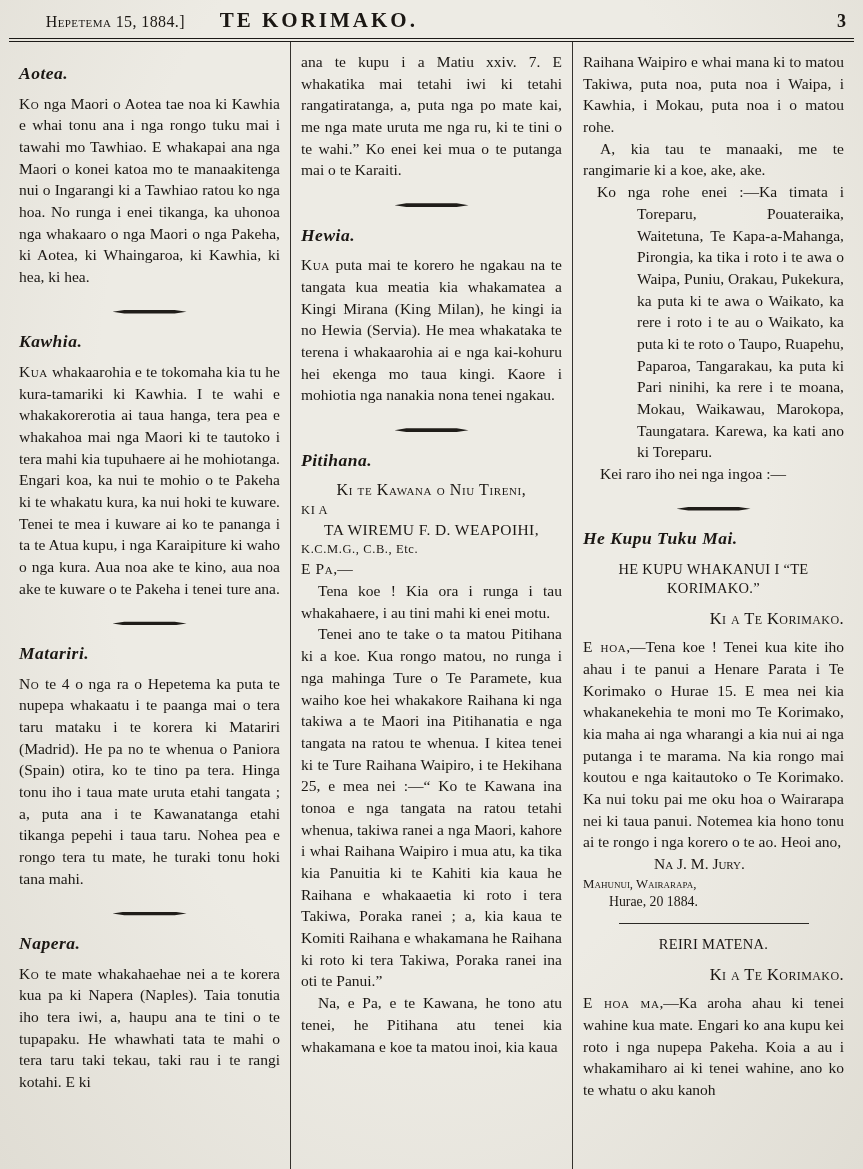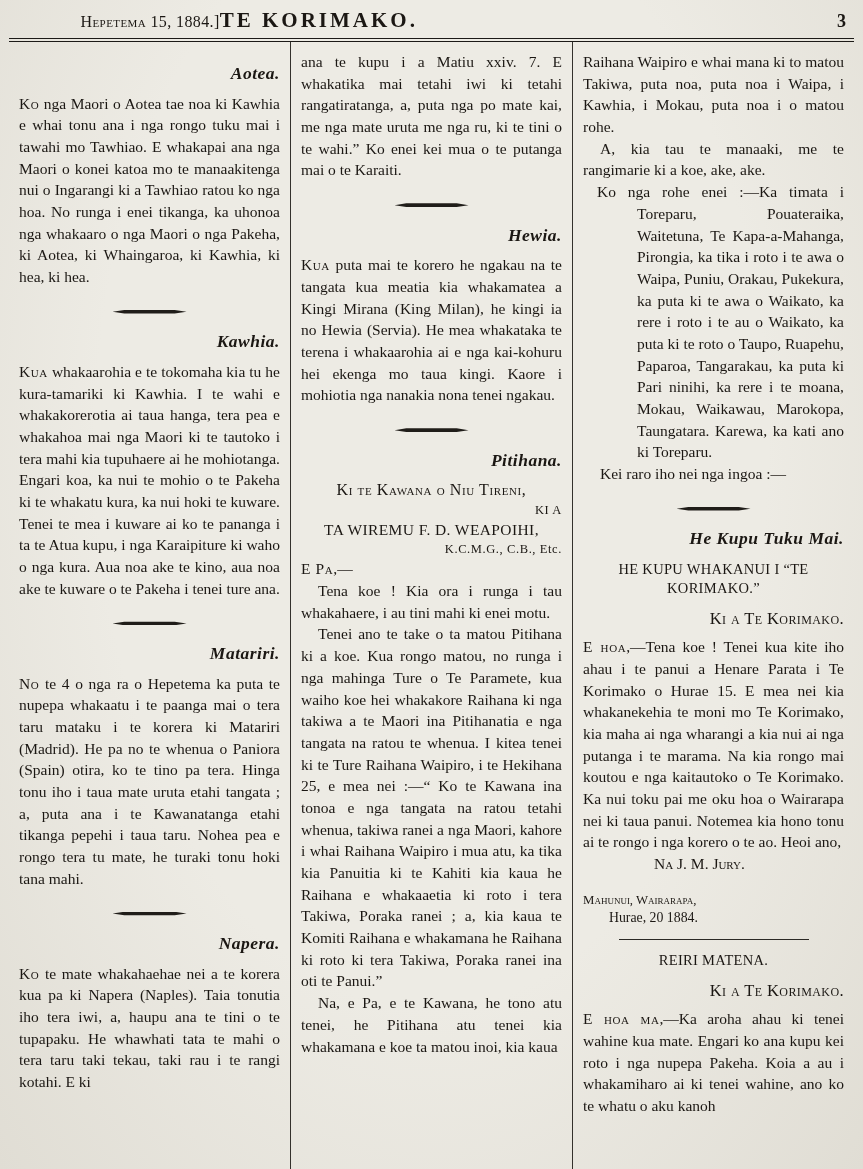--- a/index.html
+++ b/index.html
@@ -7,49 +7,49 @@
   body{display:flex;justify-content:center;font-family:"Liberation Serif","DejaVu Serif",serif}
   .page{
     width:863px;height:1169px;overflow:hidden;position:relative;
     background:radial-gradient(ellipse at 50% 38%, #edebe4 55%, #e0ddd4 100%);
     color:#1b1713;padding:5px 9px 0;
   }
   .masthead{
     display:flex;align-items:baseline;padding:3px 2px 5px;
     border-bottom:4px double #1c1a17;
   }
-  .masthead .left{flex:1;text-align:right}
+  .masthead .left{flex:1;text-align:center}
   .masthead .mid{flex:2;text-align:left}
   .masthead .right{flex:1;text-align:right;padding-right:6px}
   .header-date{font-variant:small-caps;font-size:16px;letter-spacing:.4px}
   .header-title{font-size:21px;font-weight:bold;letter-spacing:3px}
   .header-page{font-size:18px;font-weight:bold}
   .columns{display:flex;height:calc(100% - 36px)}
   .column{
     flex:1 1 0;padding:9px 10px 0;overflow:hidden;
     font-size:15.5px;line-height:1.4;text-align:justify;
   }
   .column + .column{border-left:1px solid #34312c}
-  .title{font-style:italic;font-weight:bold;text-align:right;font-size:17.5px;margin:10px 0 7px;letter-spacing:.5px}
+  .title{font-style:italic;font-weight:bold;text-align:left;font-size:17.5px;margin:10px 0 7px;letter-spacing:.5px}
   .para{text-indent:17px}
   .para-flush{text-indent:0}
   .indent-block{padding-left:54px;text-indent:-40px}
   .sc-lead{font-variant:small-caps;letter-spacing:.6px}
   .divider{text-align:center;margin:10px 0 6px}
   .divider-rule{display:inline-block;width:74px;height:4px;background:#201d19;
     clip-path:polygon(0 50%,16% 6%,84% 6%,100% 50%,84% 94%,16% 94%)}
   .rule{width:190px;height:1px;background:#2b2925;margin:13px auto 11px}
   .line-right{text-align:right;padding-right:10px;margin-top:5px}
   .line-center{text-align:center;letter-spacing:.4px}
   .line-center-sc{text-align:center;font-variant:small-caps;font-size:16px;letter-spacing:.6px;margin-top:6px}
-  .line-center-xs{text-align:right;font-size:12.5px;letter-spacing:.6px}
+  .line-center-xs{text-align:left;font-size:12.5px;letter-spacing:.6px}
   .subhead{text-align:center;font-size:14.5px;margin:9px 12px 3px;line-height:1.32;letter-spacing:.3px}
   .addr{text-align:right;font-variant:small-caps;font-size:16.5px;margin:9px 0 6px;letter-spacing:.4px}
   .sig{text-align:center;padding-right:28px;font-variant:small-caps;font-size:15.5px}
-  .small-left{font-variant:small-caps;font-size:12.8px;text-align:left;line-height:1.25;margin-top:18px}
+  .small-left{font-variant:small-caps;font-size:12.8px;text-align:left;line-height:1.25;margin-top:2px}
   .small-indent{font-size:13.8px;text-align:left;text-indent:26px;line-height:1.25}
 </style>
 </head>
 <body>
 
 <div class="page">
   <div class="masthead">
     <span class="left header-date">Hepetema 15, 1884.]</span>
     <span class="mid header-title">TE KORIMAKO.</span>
     <span class="right header-page">3</span>

